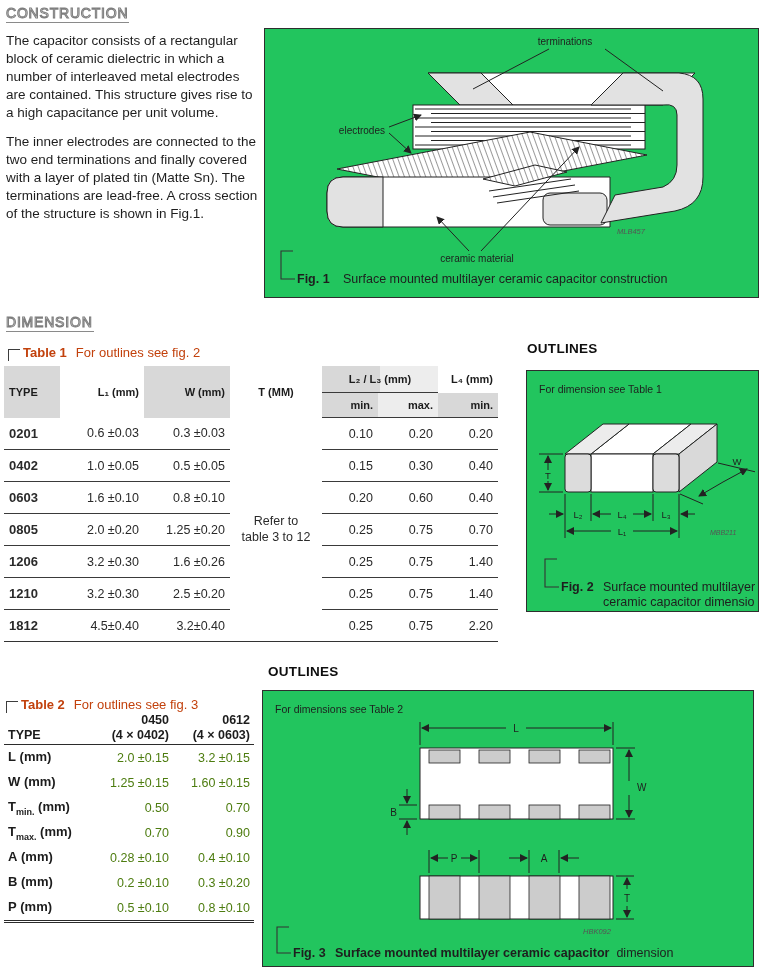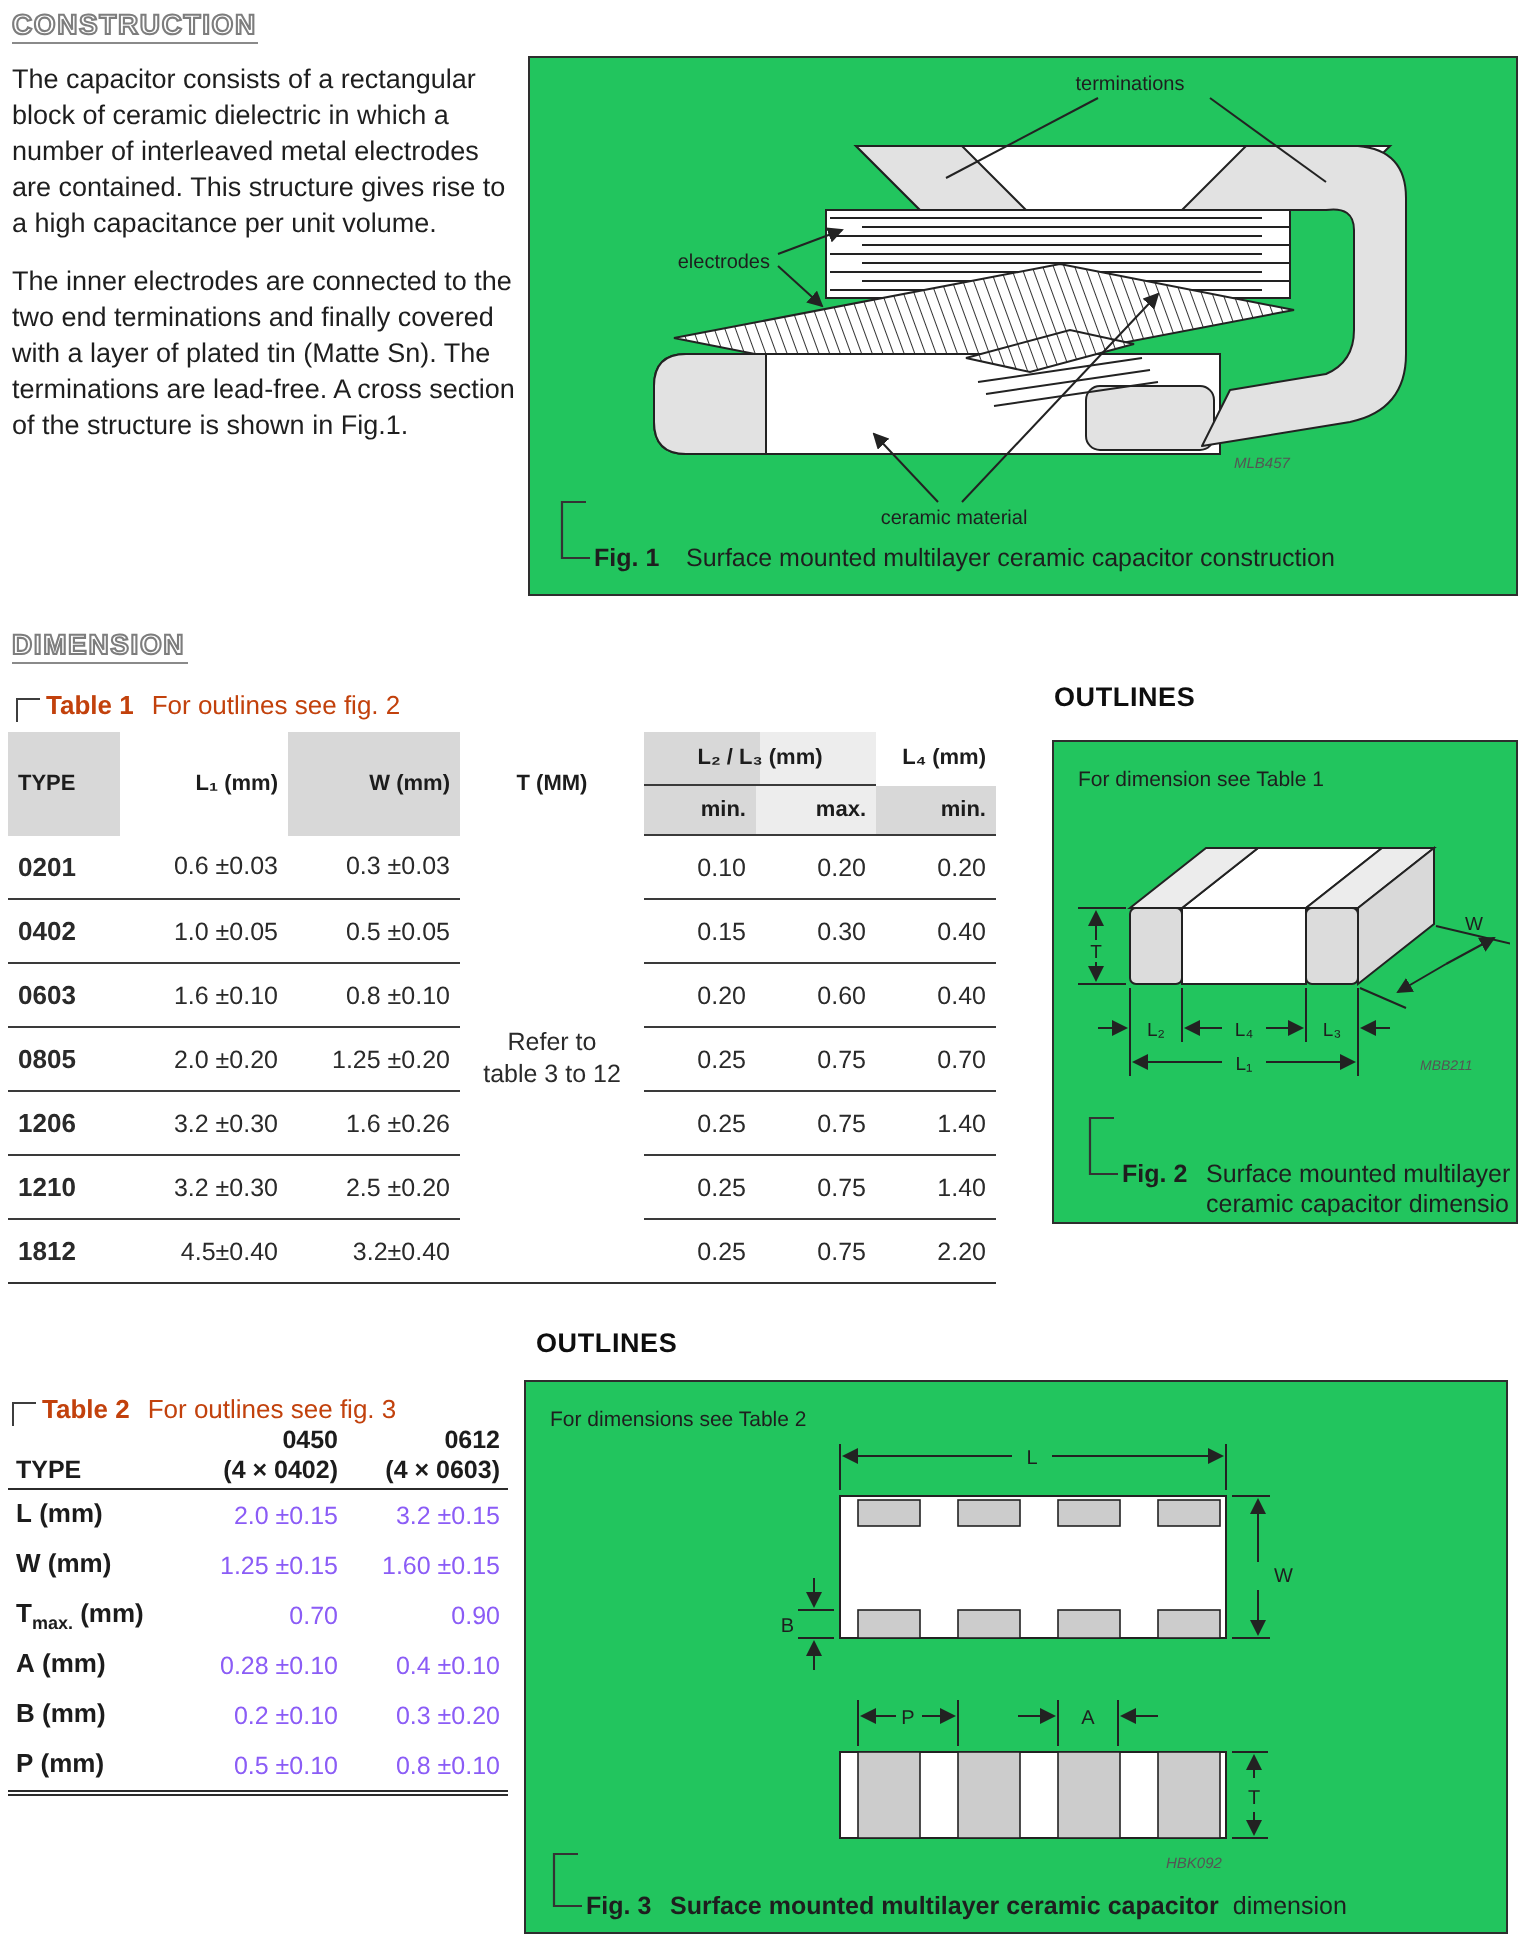--- a/index.html
+++ b/index.html
@@ -2,21 +2,21 @@
 <html><head>
 <meta charset="utf-8">
 <style>
   html,body { margin:0; padding:0; background:#fff; }
   .page {
     position:relative; width:760px; height:968px; background:#ffffff;
     font-family:"Liberation Sans","DejaVu Sans",sans-serif; color:#1c1c1c; overflow:hidden;
   }
   
   .h-emboss {
-    display:inline-block; font-weight:bold; font-size:14px; letter-spacing:.8px;
+    display:inline-block; font-weight:normal; font-size:14px; letter-spacing:.8px;
     color:#ffffff; -webkit-text-stroke:1.05px #7d7d7d;
     border-bottom:1.5px solid #8a8a8a; padding:0 1px 1px 0;
   }
   @supports not (-webkit-text-stroke:1px #000) { .h-emboss { color:#8a8a8a; } }
 
   .construction { position:absolute; left:6px; top:4px; width:254px; }
   .construction p { margin:9px 0 11px; font-size:13.5px; line-height:18px; color:#1e1e1e; }
 
   .outlines-h { position:absolute; font-weight:bold; font-size:13.5px; letter-spacing:.3px; color:#0e0e0e; }
 
@@ -51,21 +51,21 @@
   #table1 .t-note { text-align:center; line-height:16px; color:#2a2a2a; }
   #table1 thead .sub-row th { border-bottom:1px solid #3a3a3a; height:20px; }
   #table1 th.th-l23 { border-bottom:1px solid #3a3a3a; height:22px; }
 
   #table2 { position:absolute; left:4px; top:712px; width:250px; font-size:12.5px; border-bottom:3px double #2b2b2b; }
   #table2 th { font-weight:bold; padding:1px 4px; border-bottom:1.6px solid #2b2b2b; vertical-align:bottom; line-height:15px; }
   #table2 td { padding:0 4px; height:25px; vertical-align:middle; }
   #table2 .al { text-align:left; } #table2 .ar { text-align:right; }
   #table2 .lbl { font-weight:bold; font-size:13px; }
   #table2 .lbl sub { font-size:9px; }
-  #table2 td.val { color:#8b5cf6; }
+  #table2 td.val { color:#4d7c0f; }
 </style>
 </head>
 <body>
 
 <div class="page">
 
   <div class="construction">
     <span class="h-emboss">CONSTRUCTION</span>
     <p>The capacitor consists of a rectangular block of ceramic dielectric in which a number of interleaved metal electrodes are contained. This structure gives rise to a high capacitance per unit volume.</p>
     <p>The inner electrodes are connected to the two end terminations and finally covered with a layer of plated tin (Matte Sn). The terminations are lead-free. A cross section of the structure is shown in Fig.1.</p>
@@ -321,20 +321,25 @@
         <td class="al lbl"><span>L</span><sub></sub><span> (mm)</span></td>
         <td class="ar val">2.0 ±0.15</td>
         <td class="ar val">3.2 ±0.15</td>
       </tr>
       <tr>
         <td class="al lbl"><span>W</span><sub></sub><span> (mm)</span></td>
         <td class="ar val">1.25 ±0.15</td>
         <td class="ar val">1.60 ±0.15</td>
       </tr>
       <tr>
+        <td class="al lbl"><span>T</span><sub>min.</sub><span> (mm)</span></td>
+        <td class="ar val">0.50</td>
+        <td class="ar val">0.70</td>
+      </tr>
+      <tr>
         <td class="al lbl"><span>T</span><sub>max.</sub><span> (mm)</span></td>
         <td class="ar val">0.70</td>
         <td class="ar val">0.90</td>
       </tr>
       <tr>
         <td class="al lbl"><span>A</span><sub></sub><span> (mm)</span></td>
         <td class="ar val">0.28 ±0.10</td>
         <td class="ar val">0.4 ±0.10</td>
       </tr>
       <tr>

